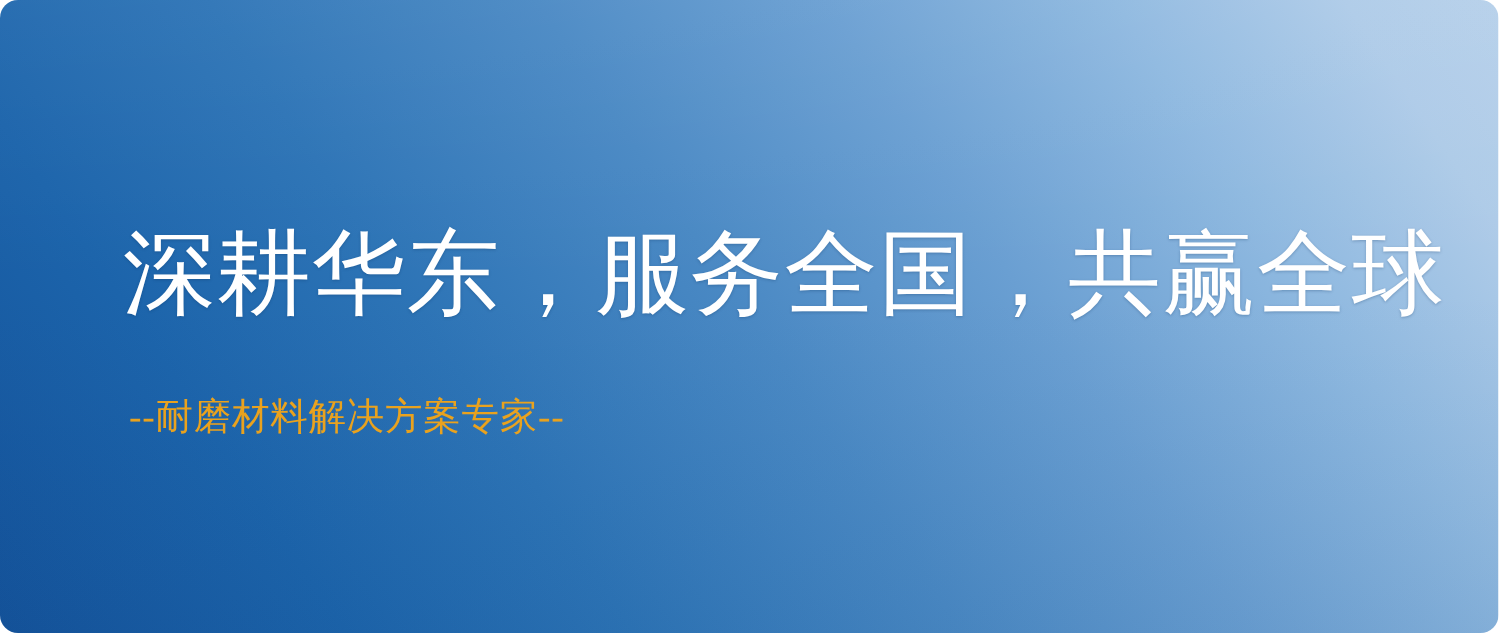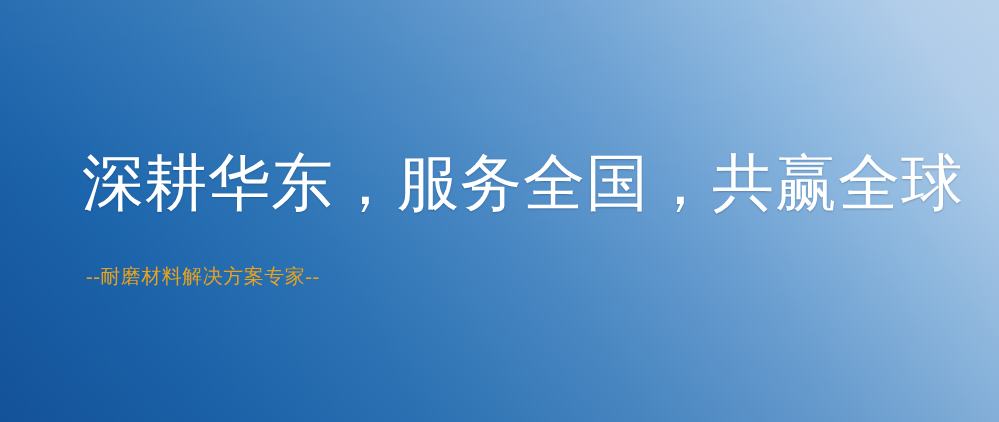--- a/index.html
+++ b/index.html
@@ -17,20 +17,21 @@
     background:
       linear-gradient(56deg,
         #14539b 0%,
         #1c64ab 18%,
         #2d74b6 33%,
         #4a89c4 50%,
         #6a9fd2 65%,
         #8fb9e0 80%,
         #aecbe8 92%,
         #b6d0ea 100%);
+    border-radius: 12px;
   }
   
   #banner::after {
     content: "";
     position: absolute;
     inset: 0;
     pointer-events: none;
     background: linear-gradient(180deg, rgba(255,255,255,0.04) 0%, rgba(0,0,0,0.0) 45%, rgba(10,50,100,0.05) 100%);
   }
 
@@ -46,21 +47,21 @@
     letter-spacing: 1px;
     text-shadow: 0 1px 2px rgba(10,45,90,0.28);
     z-index: 3;
   }
 
   .subtitle {
     position: absolute;
     left: 86px;
     top: 266px;
     font-family: "Liberation Serif", "DejaVu Serif", serif;
-    font-size: 20px;
+    font-size: 25px;
     line-height: 1;
     color: #e9a21e;
     white-space: nowrap;
     letter-spacing: 0.5px;
     z-index: 3;
   }
 
   
   .logo {
     position: absolute;

